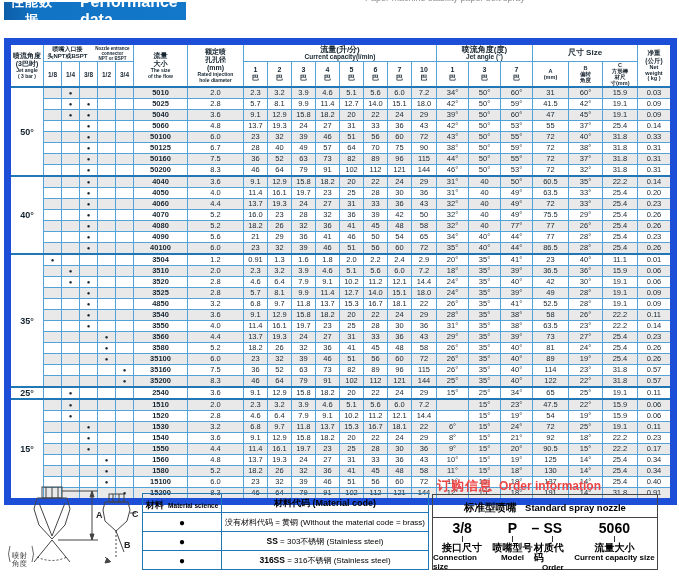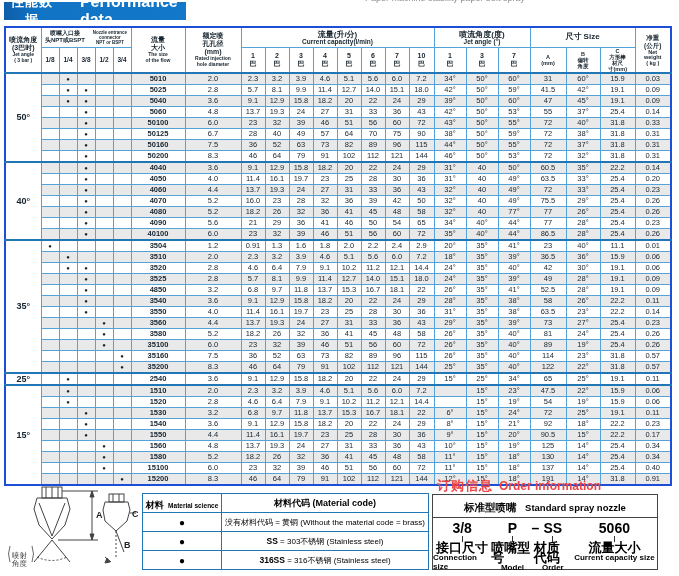--- a/index.html
+++ b/index.html
@@ -9,22 +9,22 @@
   }
   .top-caption{position:absolute;top:-7px;left:300px;width:290px;text-align:center;
     font-size:9px;color:#8f8f8f;}
   
   .header-bar{position:absolute;left:4px;top:2px;width:182px;height:18px;
     background:linear-gradient(90deg,#0d5ea8 0%,#1173c4 18%,#1378ca 100%);
     color:#fff;display:flex;align-items:center;}
   .header-bar .zh{font-size:13px;font-weight:bold;margin-left:6px;letter-spacing:1px;text-align:center;}
   .header-bar .en{font-size:16px;font-weight:bold;margin-left:26px;}
   
-  table.perf{position:absolute;left:4px;top:26px;border-collapse:collapse;table-layout:fixed;
-    border:2px solid #1d4ed8;}
+  table.perf{position:absolute;left:4px;top:38px;border-collapse:collapse;table-layout:fixed;
+    border:7px solid #1d4ed8;}
   .perf th,.perf td{border:1px solid #54a3d8;padding:0;text-align:center;overflow:hidden;
     color:#16242f;}
   .perf thead th{font-weight:bold;background:#fff;}
   .h-zh{display:block;font-size:7px;line-height:8px;white-space:pre-line;}
   .h-en{display:block;font-size:5px;line-height:5.5px;white-space:pre-line;font-weight:bold;}
   .conn-head{display:flex;align-items:center;justify-content:center;gap:2px;}
   .conn-head .h-zh{font-size:6px;line-height:7px;width:46px;}
   .conn-head .h-en{width:40px;font-size:4.5px;line-height:5px;}
   th.csz{font-size:6.5px;}
   th.bar{font-size:7px;line-height:8px;white-space:pre-line;}
@@ -53,21 +53,21 @@
   .order-box{position:absolute;left:432px;top:494px;width:226px;height:76px;
     border:1.5px solid #444;box-sizing:border-box;}
   .order-box .box-title{border-bottom:1px solid #444;text-align:center;padding:2px 0;}
   .order-box .box-title .zh{font-size:10.5px;font-weight:bold;}
   .order-box .box-title .en{font-size:9.5px;font-weight:bold;margin-left:4px;}
   .code-grid{display:flex;margin-top:2px;position:relative;}
   .code-col{display:flex;flex-direction:column;align-items:center;}
   .code-col.c1{width:26%;} .code-col.c2{width:19%;} .code-col.c3{width:17%;} .code-col.c4{width:38%;}
   .code-val{font-size:14px;font-weight:bold;line-height:16px;}
   .tick{width:1px;height:6px;background:#333;}
-  .lab-zh{font-size:13px;font-weight:bold;line-height:10px;margin-top:1px;}
+  .lab-zh{font-size:10px;font-weight:bold;line-height:10px;margin-top:1px;}
   .lab-en{font-size:8px;font-weight:bold;line-height:9px;}
   .dash{position:absolute;left:44%;top:0;font-size:14px;font-weight:bold;}
   svg text{font-family:"Liberation Sans",sans-serif;}
 </style>
 </head>
 <body>
 
 <div class="top-caption">Paper machine stability paper belt spray</div>
 
 <div class="header-bar">

